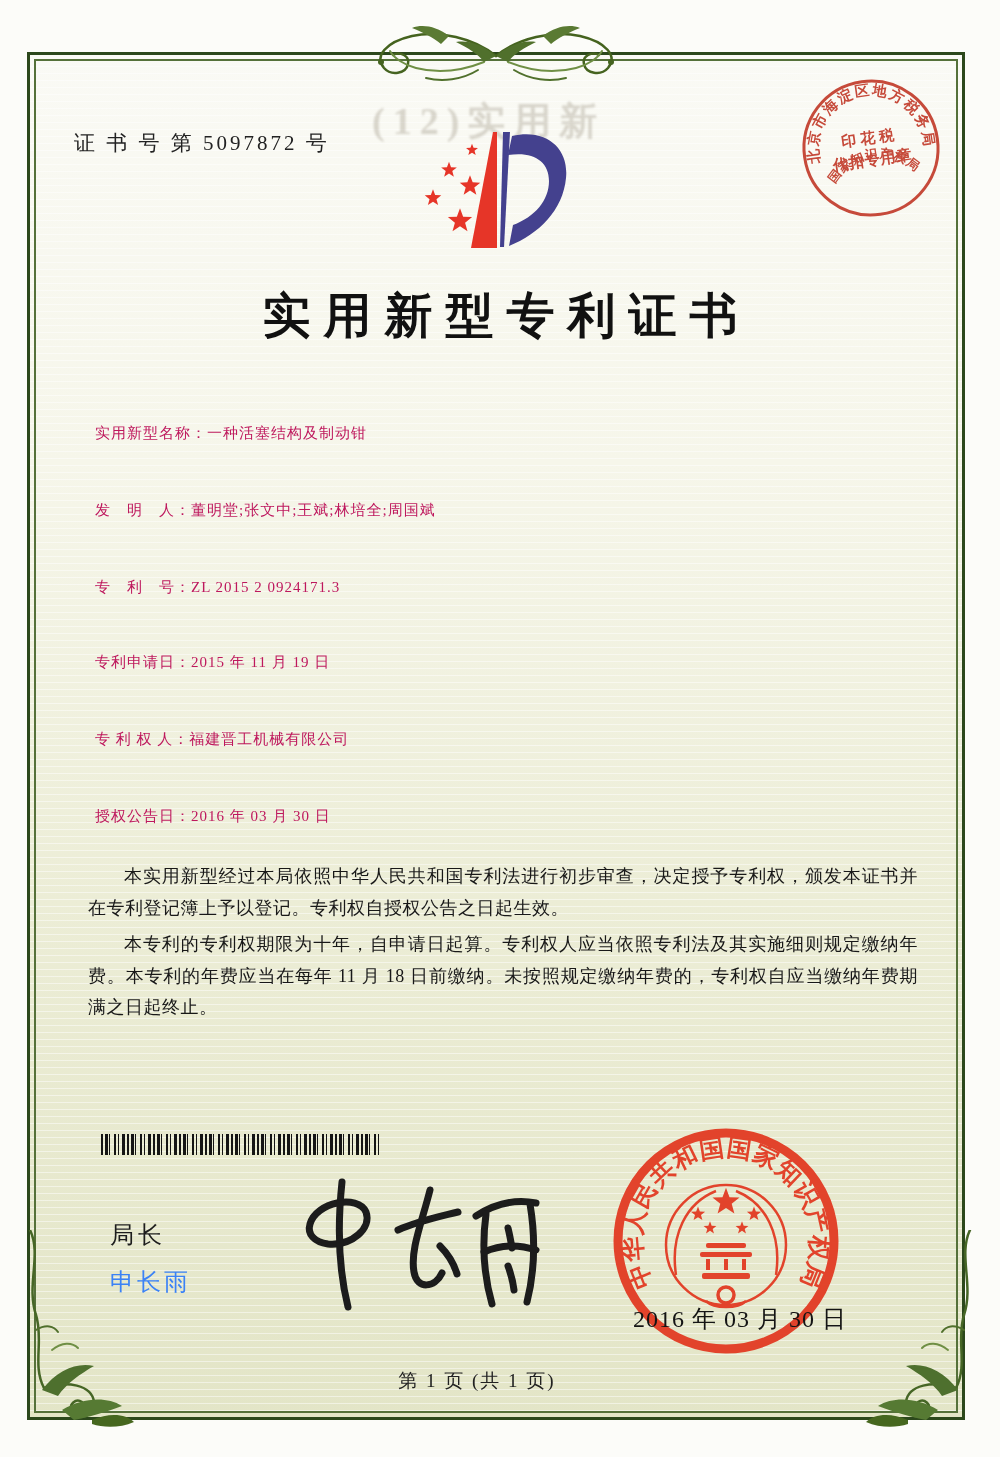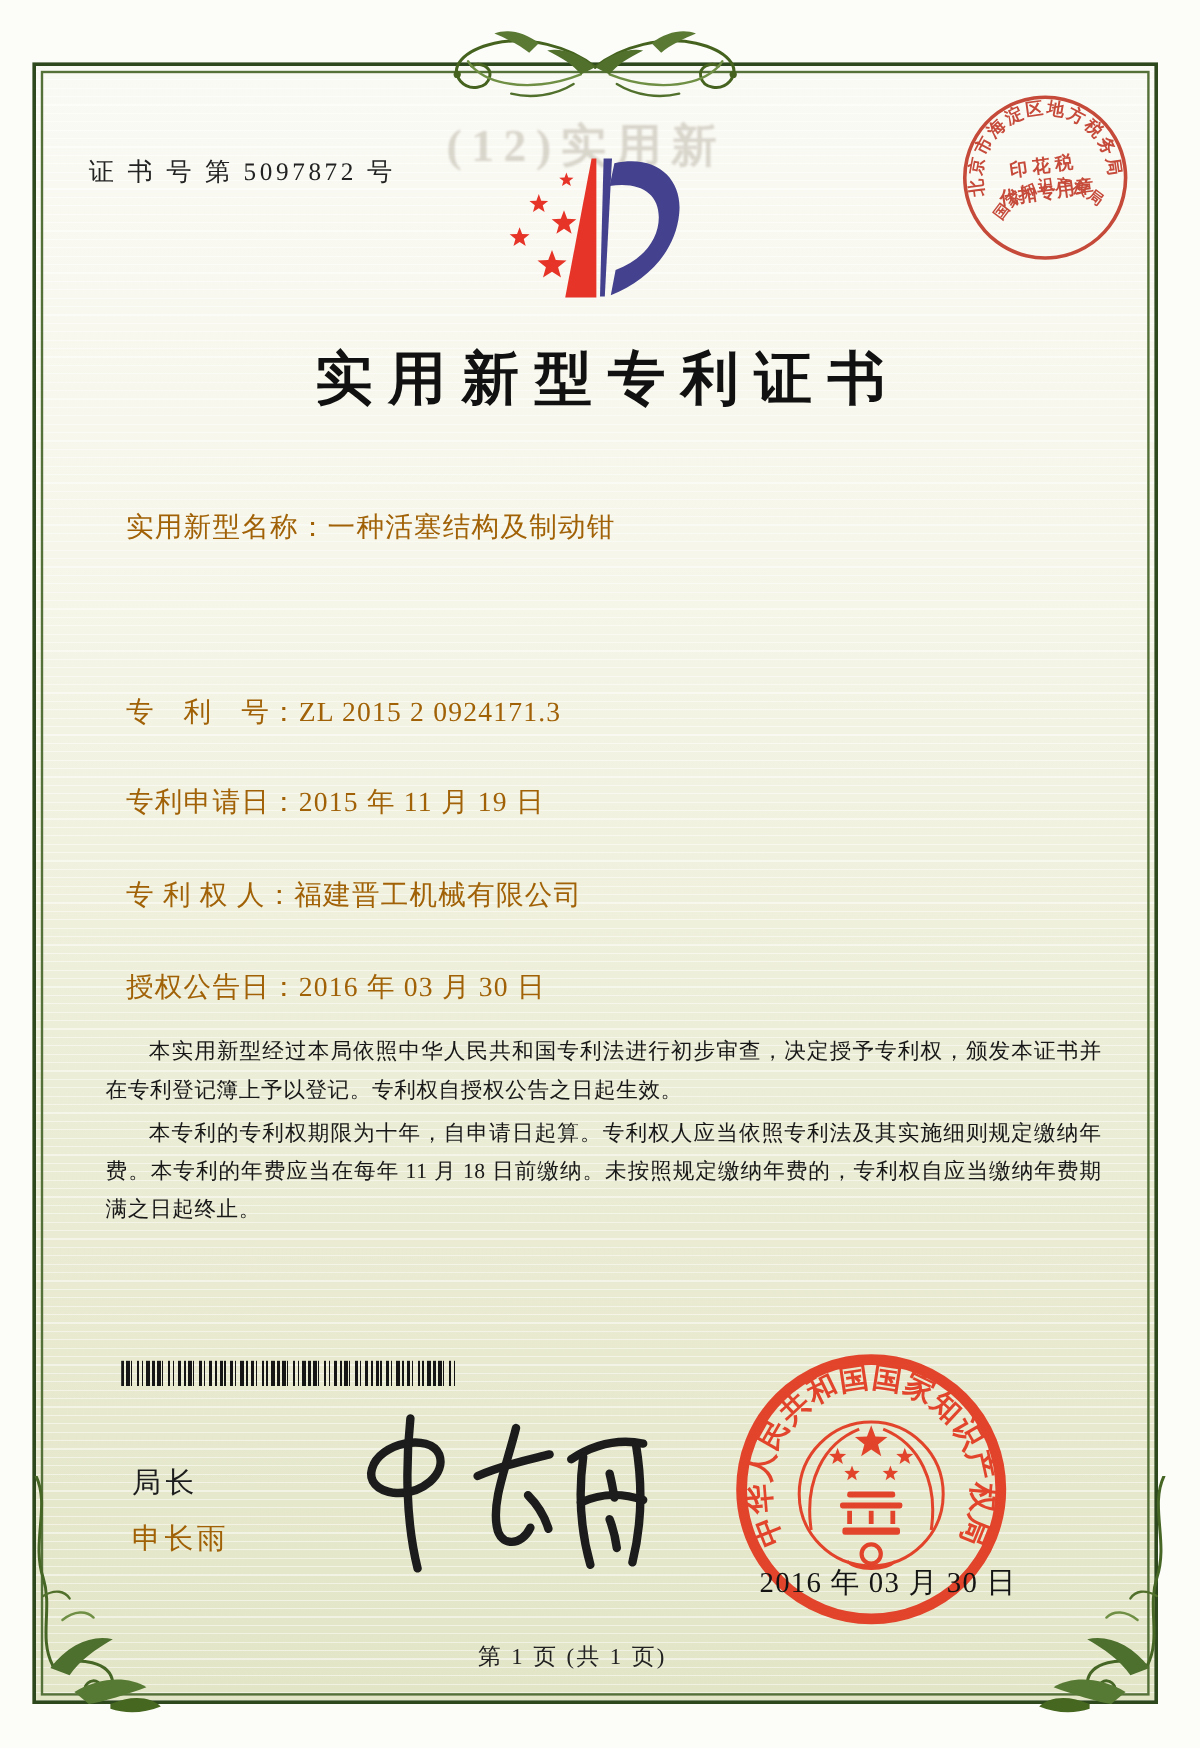--- a/index.html
+++ b/index.html
@@ -12,32 +12,32 @@
          background:repeating-linear-gradient(180deg,rgba(255,255,255,0.55) 0 1px,rgba(255,255,255,0) 1px 7px);
          opacity:.9;}
   .frame{position:absolute;left:27px;top:52px;width:932px;height:1362px;border:3px solid #2c481c;}
   .frame-inner{position:absolute;left:4px;top:4px;right:4px;bottom:4px;border:2px solid #55713a;}
   .ghost{position:absolute;left:372px;top:96px;font-size:38px;letter-spacing:8px;
          color:rgba(140,128,110,0.30);filter:blur(1px);font-weight:bold;}
   .cert-no{position:absolute;left:74px;top:129px;font-size:21px;letter-spacing:3px;color:#222;}
   .logo{position:absolute;left:413px;top:130px;}
   .title{position:absolute;left:0;width:100%;top:284px;margin:0;text-align:center;
          font-size:48px;font-weight:bold;letter-spacing:13px;color:#111;}
-  .field{position:absolute;left:105px;font-size:23px;white-space:nowrap;color:#a16207;}
+  .field{position:absolute;left:95px;font-size:15px;white-space:nowrap;color:#be185d;}
   .flabel{letter-spacing:1px;}
   .fvalue{letter-spacing:1px;}
   .paras{position:absolute;left:88px;top:861px;width:830px;font-size:18px;line-height:31.5px;
          text-align:justify;color:#181818;}
   .paras p{margin:0 0 5px 0;text-indent:2em;letter-spacing:0.5px;}
   .barcode{position:absolute;left:101px;top:1134px;width:280px;height:21px;
     background:repeating-linear-gradient(90deg,#151515 0 2px,transparent 2px 4px,#151515 4px 7px,
       transparent 7px 8px,#151515 8px 9px,transparent 9px 13px,#151515 13px 15px,transparent 15px 17px,
       #151515 17px 18px,transparent 18px 21px,#151515 21px 24px,transparent 24px 26px);}
   .issuer-title{position:absolute;left:110px;top:1219px;font-size:24px;letter-spacing:4px;color:#1d1d1d;}
-  .issuer-name{position:absolute;left:110px;top:1266px;font-size:24px;letter-spacing:3px;color:#a16207;}
+  .issuer-name{position:absolute;left:110px;top:1266px;font-size:24px;letter-spacing:3px;color:#3b82f6;}
   .signature{position:absolute;left:280px;top:1172px;z-index:4;}
   .tax-stamp{position:absolute;left:796px;top:73px;z-index:5;}
   .seal{position:absolute;left:610px;top:1125px;z-index:3;}
   .seal-date{position:absolute;left:633px;top:1303px;font-size:24px;letter-spacing:1px;
              color:#141414;z-index:6;white-space:nowrap;}
   .footer{position:absolute;left:0;right:59px;top:1368px;text-align:center;font-size:19px;
           letter-spacing:2px;color:#222;}
   .orn{position:absolute;}
 </style>
 </head>
@@ -100,20 +100,23 @@
     <use href="#star" transform="translate(47 91) scale(0.85)" fill="#e63528"></use>
     <path d="M99,6 C135,-2 156,20 153,48 C150,80 126,104 96,116 L100,95 C122,87 136,70 136,51 C136,31 120,21 95,25 Z" fill="#44418e"></path>
     <polygon points="90,2 97,2 91,117 87,117" fill="#44418e"></polygon>
     <polygon points="80,2 84,2 84,118 58,118" fill="#e63528"></polygon>
   </svg>
 
   <h1 class="title">实用新型专利证书</h1>
 
   <div class="field" style="top:424px">
     <span class="flabel">实用新型名称：</span><span class="fvalue">一种活塞结构及制动钳</span>
+  </div>
+  <div class="field" style="top:501px">
+    <span class="flabel">发　明　人：</span><span class="fvalue">董明堂;张文中;王斌;林培全;周国斌</span>
   </div>
   <div class="field" style="top:578px">
     <span class="flabel">专　利　号：</span><span class="fvalue">ZL 2015 2 0924171.3</span>
   </div>
   <div class="field" style="top:653px">
     <span class="flabel">专利申请日：</span><span class="fvalue">2015 年 11 月 19 日</span>
   </div>
   <div class="field" style="top:730px">
     <span class="flabel">专 利 权 人：</span><span class="fvalue">福建晋工机械有限公司</span>
   </div>

